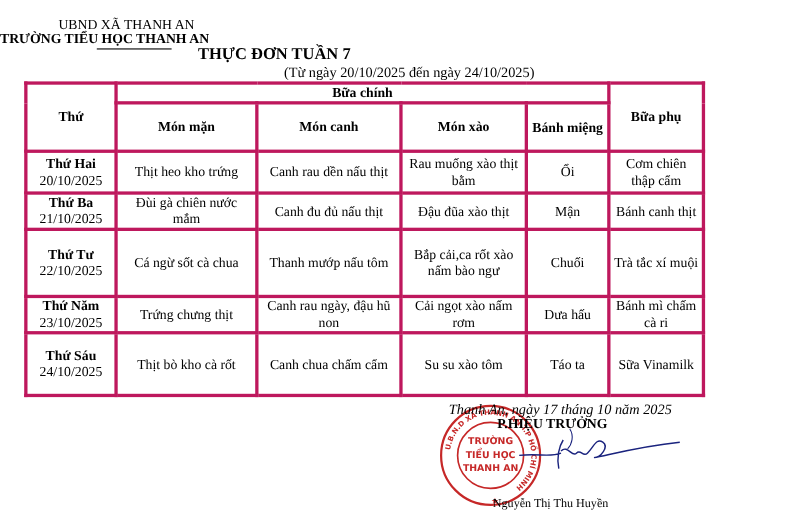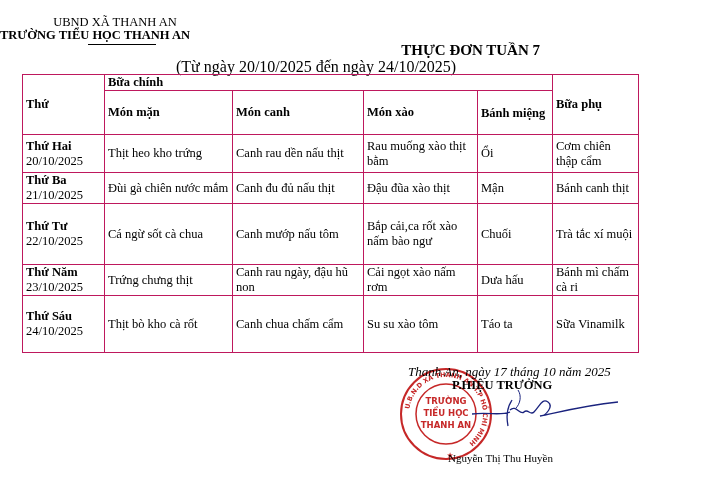--- a/index.html
+++ b/index.html
@@ -4,29 +4,29 @@
 <style>
   html, body { margin:0; padding:0; }
   body {
     width:718px; height:482px; background:#ffffff; position:relative; overflow:hidden;
     font-family:"Liberation Serif", "DejaVu Serif", serif; color:#000;
   }
   .abs { position:absolute; }
   .org-line1 { left:0; top:15px; width:230px; text-align:center; font-size:12.5px; }
   .org-line2 { left:0; top:28px; width:230px; text-align:left; font-size:12.5px; font-weight:bold; }
   .org-underline { left:88px; top:44px; width:68px; height:1px; background:#000; }
-  .title { left:180px; top:42px; width:360px; text-align:right; font-size:15px; font-weight:bold; }
-  .subtitle { left:176px; top:58px; width:360px; font-size:16px; }
+  .title { left:180px; top:42px; width:360px; text-align:left; font-size:15px; font-weight:bold; }
+  .subtitle { left:192px; top:58px; width:360px; text-align:center; font-size:13px; }
 
   table.menu {
     position:absolute; left:22px; top:74px; border-collapse:collapse; table-layout:fixed;
     font-size:12.5px; line-height:15px;
   }
   table.menu td, table.menu th {
-    border:1px solid #be185d; text-align:left; vertical-align:middle; padding:0 3px;
+    border:3px solid #be185d; text-align:center; vertical-align:middle; padding:0 3px;
   }
   table.menu th { font-weight:bold; }
   .day-name { font-weight:bold; display:block; }
   .day-date { display:block; }
 
   .sign-date { left:408px; top:364px; font-size:13px; font-style:italic; }
   .sign-role { left:452px; top:378px; font-size:12.5px; font-weight:bold; }
   .sign-name { left:448px; top:452px; font-size:11px; font-weight:normal; }
   .stamp { left:398px; top:366px; width:96px; height:96px; }
   .signature { left:470px; top:386px; width:150px; height:50px; }
@@ -84,21 +84,21 @@
     <td>Đậu đũa xào thịt</td>
     <td>Mận</td>
     <td>Bánh canh thịt</td>
   </tr>
   <tr style="height:61px">
     <td>
           <span class="day-name">Thứ Tư</span>
           <span class="day-date">22/10/2025</span>
         </td>
     <td>Cá ngừ sốt cà chua</td>
-    <td>Canh mướp nấu tôm</td>
+    <td>Thanh mướp nấu tôm</td>
     <td>Bắp cải,ca rốt xào nấm bào ngư</td>
     <td>Chuối</td>
     <td>Trà tắc xí muội</td>
   </tr>
   <tr style="height:30px">
     <td>
           <span class="day-name">Thứ Năm</span>
           <span class="day-date">23/10/2025</span>
         </td>
     <td>Trứng chưng thịt</td>

